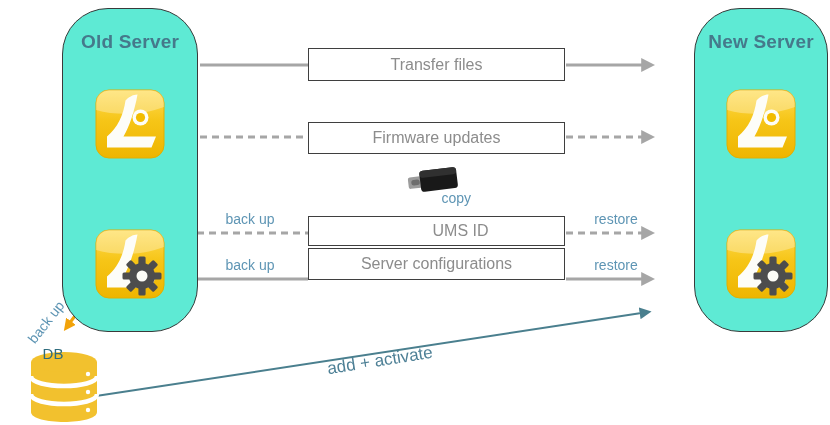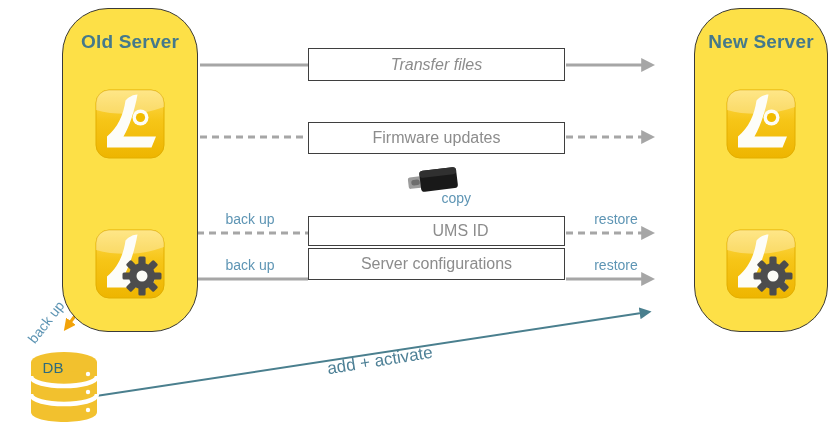--- a/index.html
+++ b/index.html
@@ -2,58 +2,58 @@
 <html><head>
 <meta charset="utf-8">
 <style>
   html,body{margin:0;padding:0;background:#fff;}
   .canvas{
     position:relative;width:830px;height:425px;background:#fff;overflow:hidden;
     font-family:"Liberation Sans",sans-serif;
   }
   .lines{position:absolute;left:0;top:0;width:830px;height:425px;pointer-events:none;}
   .server-box{
-    position:absolute;top:8px;width:134px;height:322px;background:#fde047;
+    position:absolute;top:8px;width:134px;height:322px;background:#5eead4;
     border:1.5px solid #3a3a3a;border-radius:46px;
   }
   .server-box.old{left:62px;}
   .server-box.new{left:646px;width:132px;margin-left:48px;}
   .server-title{
     position:absolute;top:22px;left:0;width:100%;text-align:center;
     font-size:19px;font-weight:bold;color:#45798B;letter-spacing:0.2px;
   }
   .igel{position:absolute;left:50%;margin-left:-35px;width:70px;height:70px;}
   .igel.top{top:80px;}
   .igel.bottom{top:220px;}
   .step-box{
     position:absolute;left:308px;width:257px;background:#fff;
     border:1.2px solid #3f3f3f;display:flex;align-items:center;justify-content:center;
     font-size:16px;color:#8C8C8C;box-sizing:border-box;
   }
-  .step-transfer{top:48px;height:33px;font-style:italic;}
+  .step-transfer{top:48px;height:33px;}
   .step-firmware{top:122px;height:32px;}
   .step-ums{top:216px;height:30px;padding-left:48px;}
   .step-config{top:248px;height:32px;}
   .small-label{
     position:absolute;font-size:14px;color:#5E95B4;text-align:center;
   }
   .lbl-backup-ums{left:200px;top:211px;width:100px;}
   .lbl-backup-config{left:200px;top:257px;width:100px;}
   .lbl-restore-ums{left:566px;top:211px;width:100px;}
   .lbl-restore-config{left:566px;top:257px;width:100px;}
   .lbl-copy{left:399px;top:190px;width:72px;text-align:right;}
   .lbl-add-activate{
     left:316px;top:351px;width:128px;font-size:17px;color:#4E8096;
     transform:rotate(-9deg);transform-origin:center;
   }
   .lbl-db-backup{
     left:6px;top:314px;width:80px;transform:rotate(-52deg);transform-origin:center;
   }
   .lbl-db{
-    position:absolute;left:34px;top:359px;width:38px;text-align:center;
+    position:absolute;left:34px;top:345px;width:38px;text-align:center;
     font-size:15px;color:#2E6B7D;
   }
   .usb{position:absolute;left:406px;top:164px;width:56px;height:30px;}
   .db{position:absolute;left:28px;top:350px;width:72px;height:74px;}
 </style>
 </head>
 <body>
 
 <div class="canvas">
 

